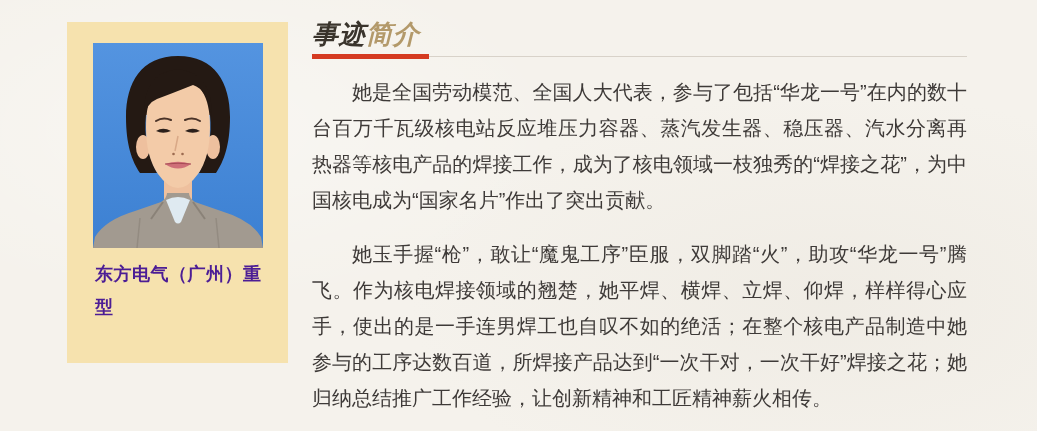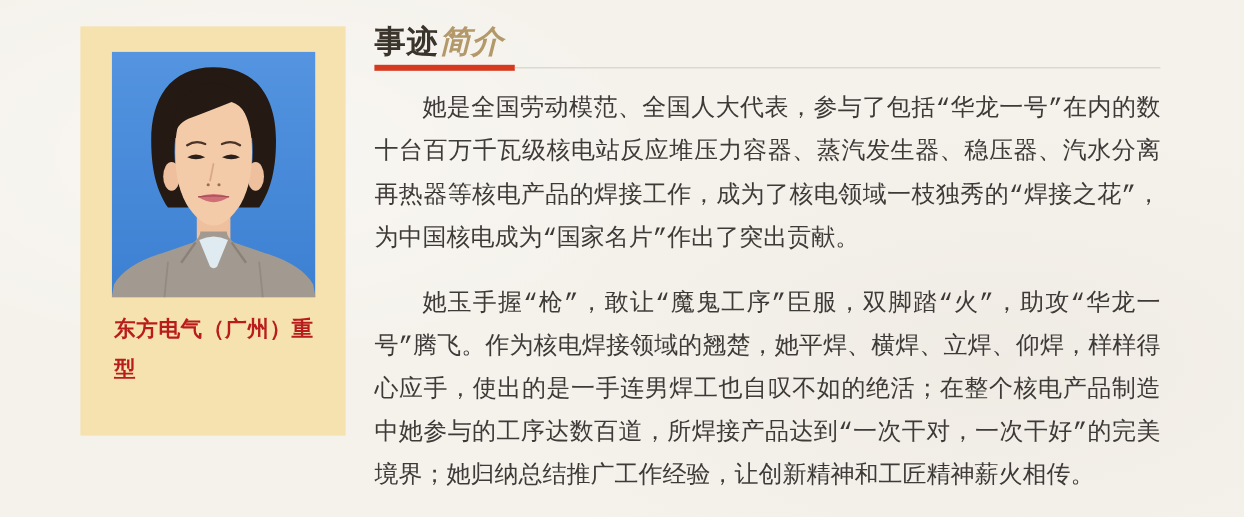--- a/index.html
+++ b/index.html
@@ -37,40 +37,40 @@
   }
   .photo svg { display: block; }
   .caption {
     position: absolute;
     left: 28px;
     top: 236px;
     width: 175px;
     font-size: 18px;
     font-weight: bold;
     line-height: 33px;
-    color: #b91c1c;
+    color: #4c1d95;
     letter-spacing: 0.5px;
   }
 
   
   .content {
     position: absolute;
     left: 312px;
     top: 0;
     width: 655px;
   }
   .title {
     margin: 0;
     padding-top: 20px;
     font-size: 26px;
     line-height: 28px;
     font-weight: bold;
     letter-spacing: 1px;
   }
-  .title .t1 { color: #3a342c; }
+  .title .t1 { color: #3a342c; font-style: italic; }
   .title .t2 { color: #b3996a; font-style: italic; }
   .rule {
     margin-top: 6px;
     display: flex;
     align-items: center;
     height: 5px;
   }
   .rule-red {
     width: 117px;
     height: 5px;
@@ -82,21 +82,20 @@
     height: 1px;
     background: #d8d2c9;
   }
   .para {
     margin: 15px 0 0 0;
     font-size: 20px;
     line-height: 36px;
     color: #3e3a38;
     text-align: justify;
     text-indent: 2em;
-    font-family: Liberation Mono, monospace;
   }
   .para + .para { margin-top: 18px; }
 </style>
 </head>
 <body>
 
 <div class="page">
 
   <aside class="card">
     <div class="photo">
@@ -150,16 +149,16 @@
     </div>
   </aside>
 
   <section class="content">
     <h2 class="title"><span class="t1">事迹</span><span class="t2">简介</span></h2>
     <div class="rule">
       <span class="rule-red"></span>
       <span class="rule-gray"></span>
     </div>
     <p class="para">她是全国劳动模范、全国人大代表，参与了包括“华龙一号”在内的数十台百万千瓦级核电站反应堆压力容器、蒸汽发生器、稳压器、汽水分离再热器等核电产品的焊接工作，成为了核电领域一枝独秀的“焊接之花”，为中国核电成为“国家名片”作出了突出贡献。</p>
-    <p class="para">她玉手握“枪”，敢让“魔鬼工序”臣服，双脚踏“火”，助攻“华龙一号”腾飞。作为核电焊接领域的翘楚，她平焊、横焊、立焊、仰焊，样样得心应手，使出的是一手连男焊工也自叹不如的绝活；在整个核电产品制造中她参与的工序达数百道，所焊接产品达到“一次干对，一次干好”的完美境界；她归纳总结推广工作经验，让创新精神和工匠精神薪火相传。</p>
+    <p class="para">她玉手握“枪”，敢让“魔鬼工序”臣服，双脚踏“火”，助攻“华龙一号”腾飞。作为核电焊接领域的翘楚，她平焊、横焊、立焊、仰焊，样样得心应手，使出的是一手连男焊工也自叹不如的绝活；在整个核电产品制造中她参与的工序达数百道，所焊接产品达到“一次干对，一次干好”焊接之花；她归纳总结推广工作经验，让创新精神和工匠精神薪火相传。</p>
   </section>
 
 </div>
 
 </body></html>

